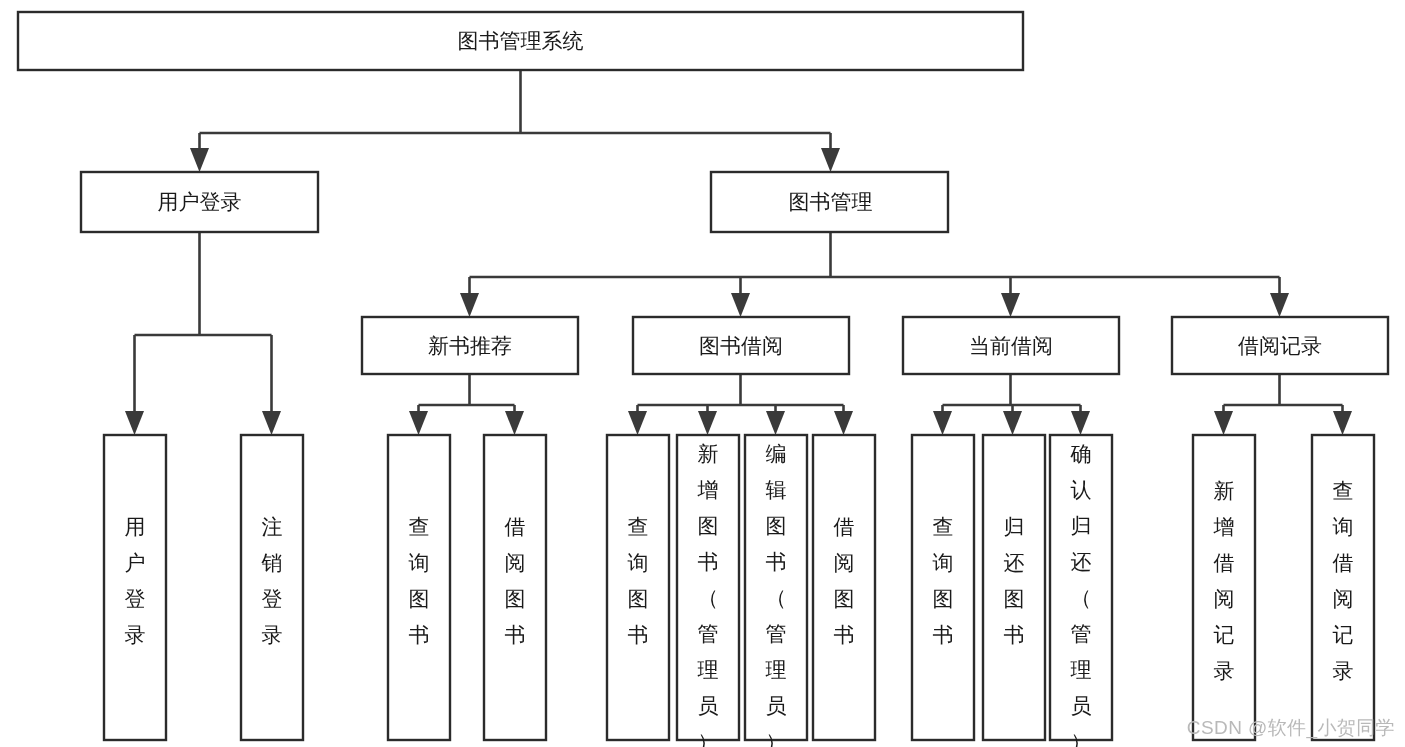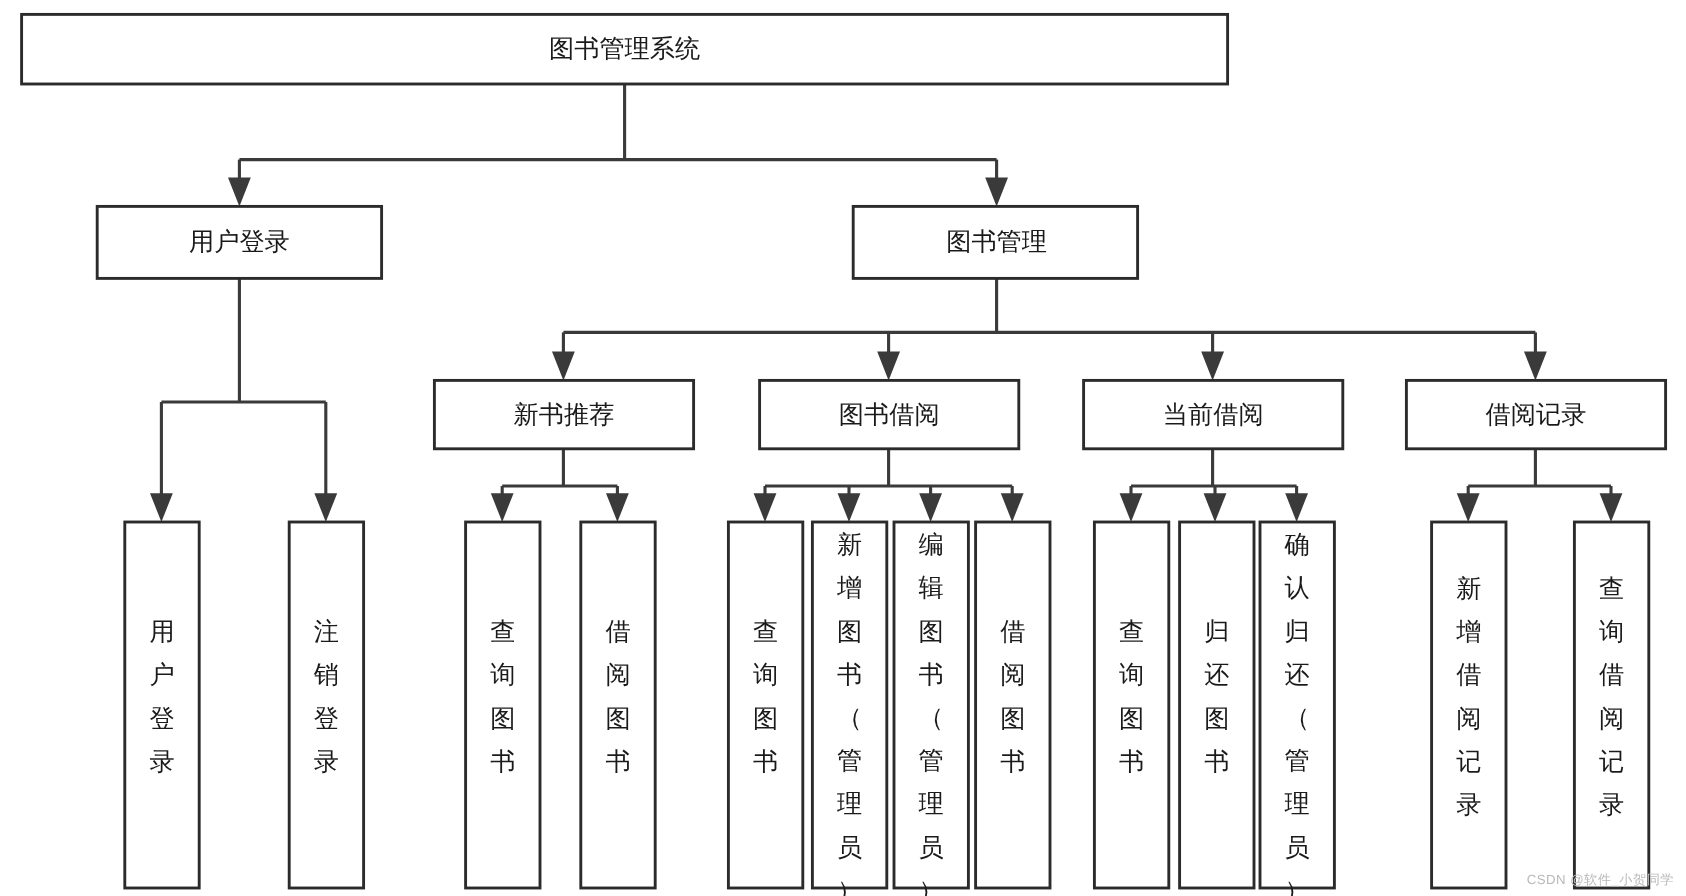--- a/index.html
+++ b/index.html
@@ -53,21 +53,21 @@
     font-family: "Liberation Sans", "DejaVu Sans", sans-serif;
     font-size: 21px;
     fill: #1a1a1a;
     text-anchor: middle;
   }
   .watermark {
     position: absolute;
     right: 10px;
     bottom: 6px;
     font-family: "Liberation Sans", "DejaVu Sans", sans-serif;
-    font-size: 11px;
+    font-size: 19px;
     color: #b9b9b9;
     white-space: nowrap;
     letter-spacing: 0.4px;
     user-select: none;
   }
 </style>
 </head>
 <body>
 
 <div id="diagram-root">

